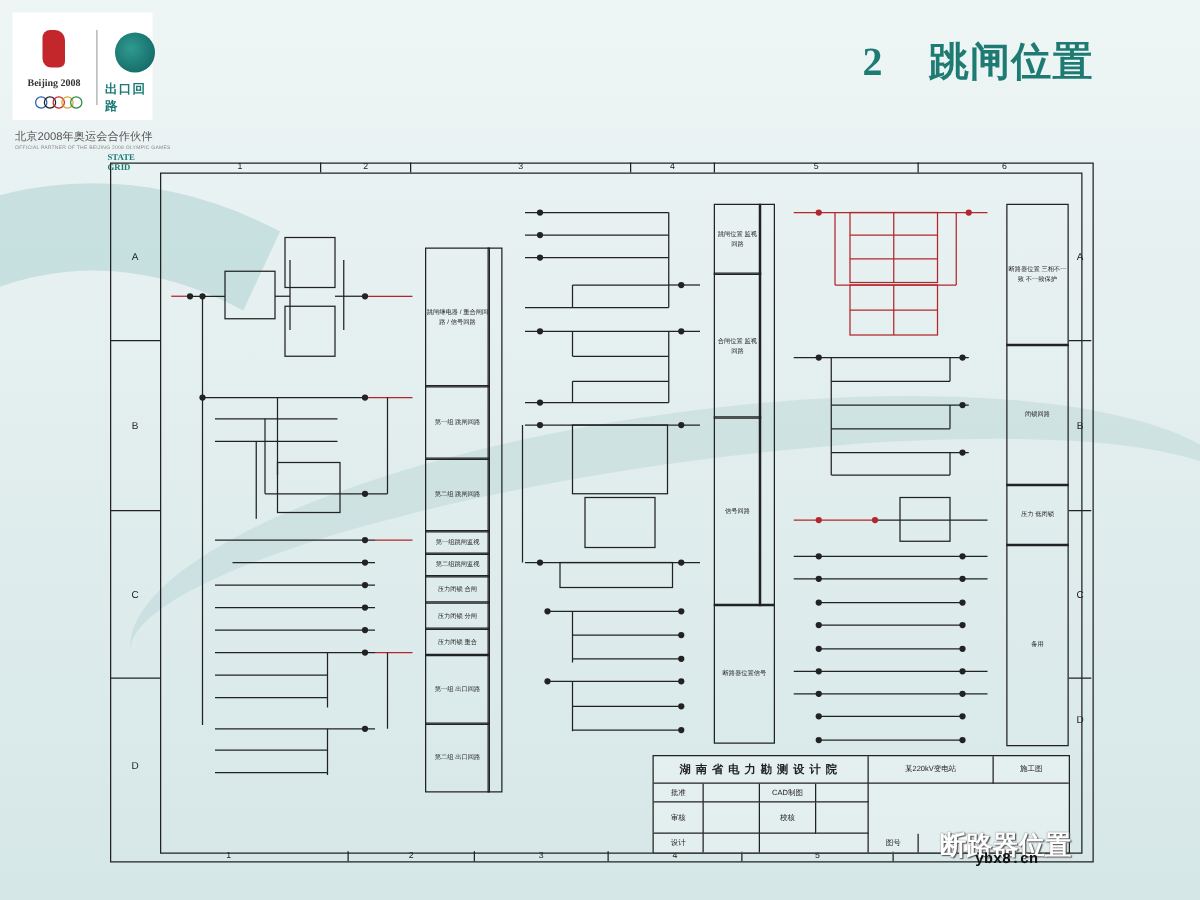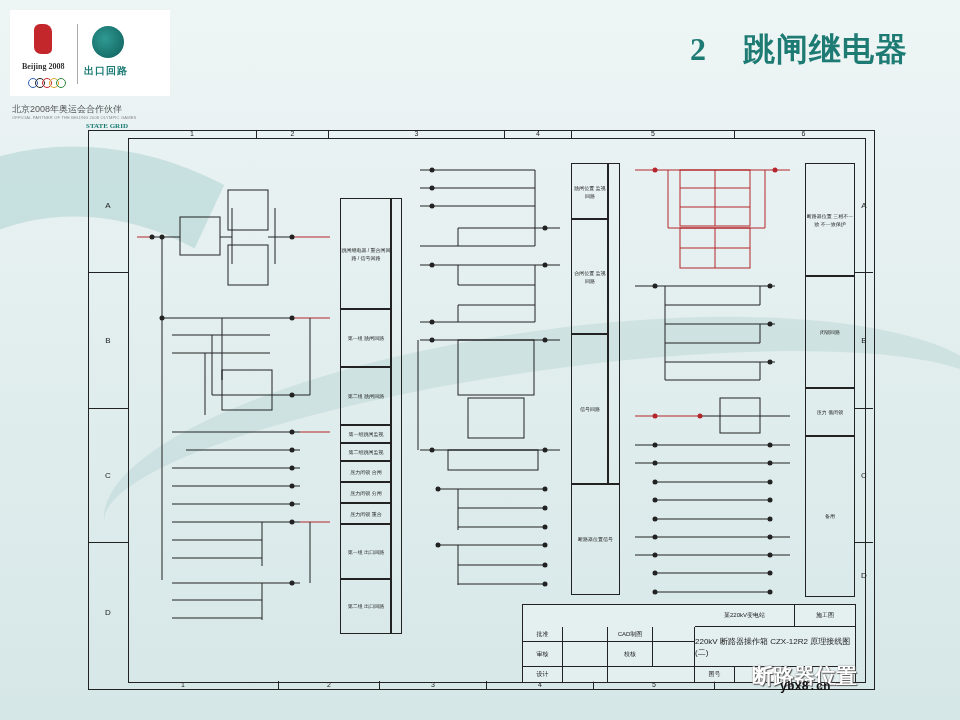--- a/index.html
+++ b/index.html
@@ -1,20 +1,20 @@
 <!DOCTYPE html>
 <html><head>
 <meta charset="utf-8">
 <style>
   html,body{margin:0;padding:0;}
   body{width:960px;height:720px;position:relative;overflow:hidden;
     background:linear-gradient(180deg,#eef5f5 0%,#e4efef 40%,#d6e7e8 100%);
     font-family:"Liberation Sans",sans-serif;}
   .swoosh{position:absolute;border-radius:50%;pointer-events:none;}
-  .logo-box{position:absolute;left:10px;top:10px;width:112px;height:86px;background:#fff;padding-left:48px;}
+  .logo-box{position:absolute;left:10px;top:10px;width:112px;height:86px;background:#fff;}
   .bj-emblem{position:absolute;left:24px;top:14px;width:18px;height:30px;background:#c3262b;border-radius:6px 8px 5px 7px;}
   .bj-text{position:absolute;left:12px;top:52px;font-size:8px;font-weight:bold;color:#333;font-family:"Liberation Serif",serif;}
   .rings{position:absolute;left:18px;top:64px;}
   .ring{display:inline-block;width:8px;height:8px;border:1.3px solid #444;border-radius:50%;margin-right:-3px;}
   .divider-v{position:absolute;left:67px;top:14px;width:1px;height:60px;background:#aaa;}
   .sg-globe{position:absolute;left:82px;top:16px;width:32px;height:32px;border-radius:50%;
     background:radial-gradient(circle at 40% 40%,#2f9a91,#0d5d5a);}
   .sg-cn{position:absolute;left:74px;top:54px;font-size:10px;font-weight:bold;color:#1a7a73;letter-spacing:1px;}
   .sg-en{position:absolute;left:76px;top:68px;font-size:7px;color:#1a7a73;font-family:"Liberation Serif",serif;font-weight:bold;margin-top:44px;}
   .partner-cn{position:absolute;left:12px;top:103px;font-size:9px;color:#555;}
@@ -52,21 +52,21 @@
   </div>
   <div class="divider-v"></div>
   <div class="sg-globe"></div>
   <div class="sg-cn">出口回路</div>
   <div class="sg-en">STATE GRID</div>
 </div>
 <div class="partner-cn">北京2008年奥运会合作伙伴</div>
 <div class="partner-en">OFFICIAL PARTNER OF THE BEIJING 2008 OLYMPIC GAMES</div>
 
 <div class="title">
-  <span class="num">2</span><span>跳闸继电器</span>
+  <span class="num">2</span><span>跳闸位置</span>
 </div>
 
 <div class="frame-outer"></div>
 <div class="frame-inner"></div>
 
 <div class="colhdr" style="left:128px;width:128px;">1</div>
 <div class="colhdr" style="left:257px;width:71px;">2</div>
 <div class="colhdr" style="left:329px;width:175px;">3</div>
 <div class="colhdr" style="left:505px;width:66px;">4</div>
 <div class="colhdr" style="left:572px;width:162px;">5</div>
@@ -280,27 +280,27 @@
 <div class="box" style="left:571px;top:333px;width:36px;height:150px;">信号回路</div>
 <div class="box" style="left:571px;top:483px;width:47px;height:110px;">断路器位置信号</div>
 <div class="box" style="left:607px;top:163px;width:11px;height:320px;"></div>
 
 <div class="box" style="left:805px;top:163px;width:48px;height:112px;">断路器位置 三相不一致 不一致保护</div>
 <div class="box" style="left:805px;top:275px;width:48px;height:112px;">闭锁回路</div>
 <div class="box" style="left:805px;top:387px;width:48px;height:48px;">压力 低闭锁</div>
 <div class="box" style="left:805px;top:435px;width:48px;height:160px;">备用</div>
 
 <div class="tb">
+  <div class="tb-cell tb-hdr" style="left:0;top:0;width:172px;height:22px;">湖南省电力勘测设计院</div>
   <div class="tb-cell" style="left:172px;top:0;width:100px;height:22px;">某220kV变电站</div>
   <div class="tb-cell" style="left:272px;top:0;width:60px;height:22px;border-right:none;">施工图</div>
   <div class="tb-cell" style="left:0;top:22px;width:40px;height:15px;">批准</div>
   <div class="tb-cell" style="left:40px;top:22px;width:45px;height:15px;"></div>
   <div class="tb-cell" style="left:85px;top:22px;width:45px;height:15px;">CAD制图</div>
   <div class="tb-cell" style="left:130px;top:22px;width:42px;height:15px;"></div>
-  <div class="tb-cell" style="left:172px;top:22px;width:160px;height:40px;border-right:none;font-size:8px;">220kV 断路器操作箱 CZX-12R2 原理接线图(二)</div>
   <div class="tb-cell" style="left:0;top:37px;width:40px;height:25px;">审核</div>
   <div class="tb-cell" style="left:40px;top:37px;width:45px;height:25px;"></div>
   <div class="tb-cell" style="left:85px;top:37px;width:45px;height:25px;">校核</div>
   <div class="tb-cell" style="left:130px;top:37px;width:42px;height:25px;"></div>
   <div class="tb-cell" style="left:0;top:62px;width:40px;height:15px;border-bottom:none;">设计</div>
   <div class="tb-cell" style="left:40px;top:62px;width:45px;height:15px;border-bottom:none;"></div>
   <div class="tb-cell" style="left:85px;top:62px;width:87px;height:15px;border-bottom:none;"></div>
   <div class="tb-cell" style="left:172px;top:62px;width:40px;height:15px;border-bottom:none;">图号</div>
 </div>
 

